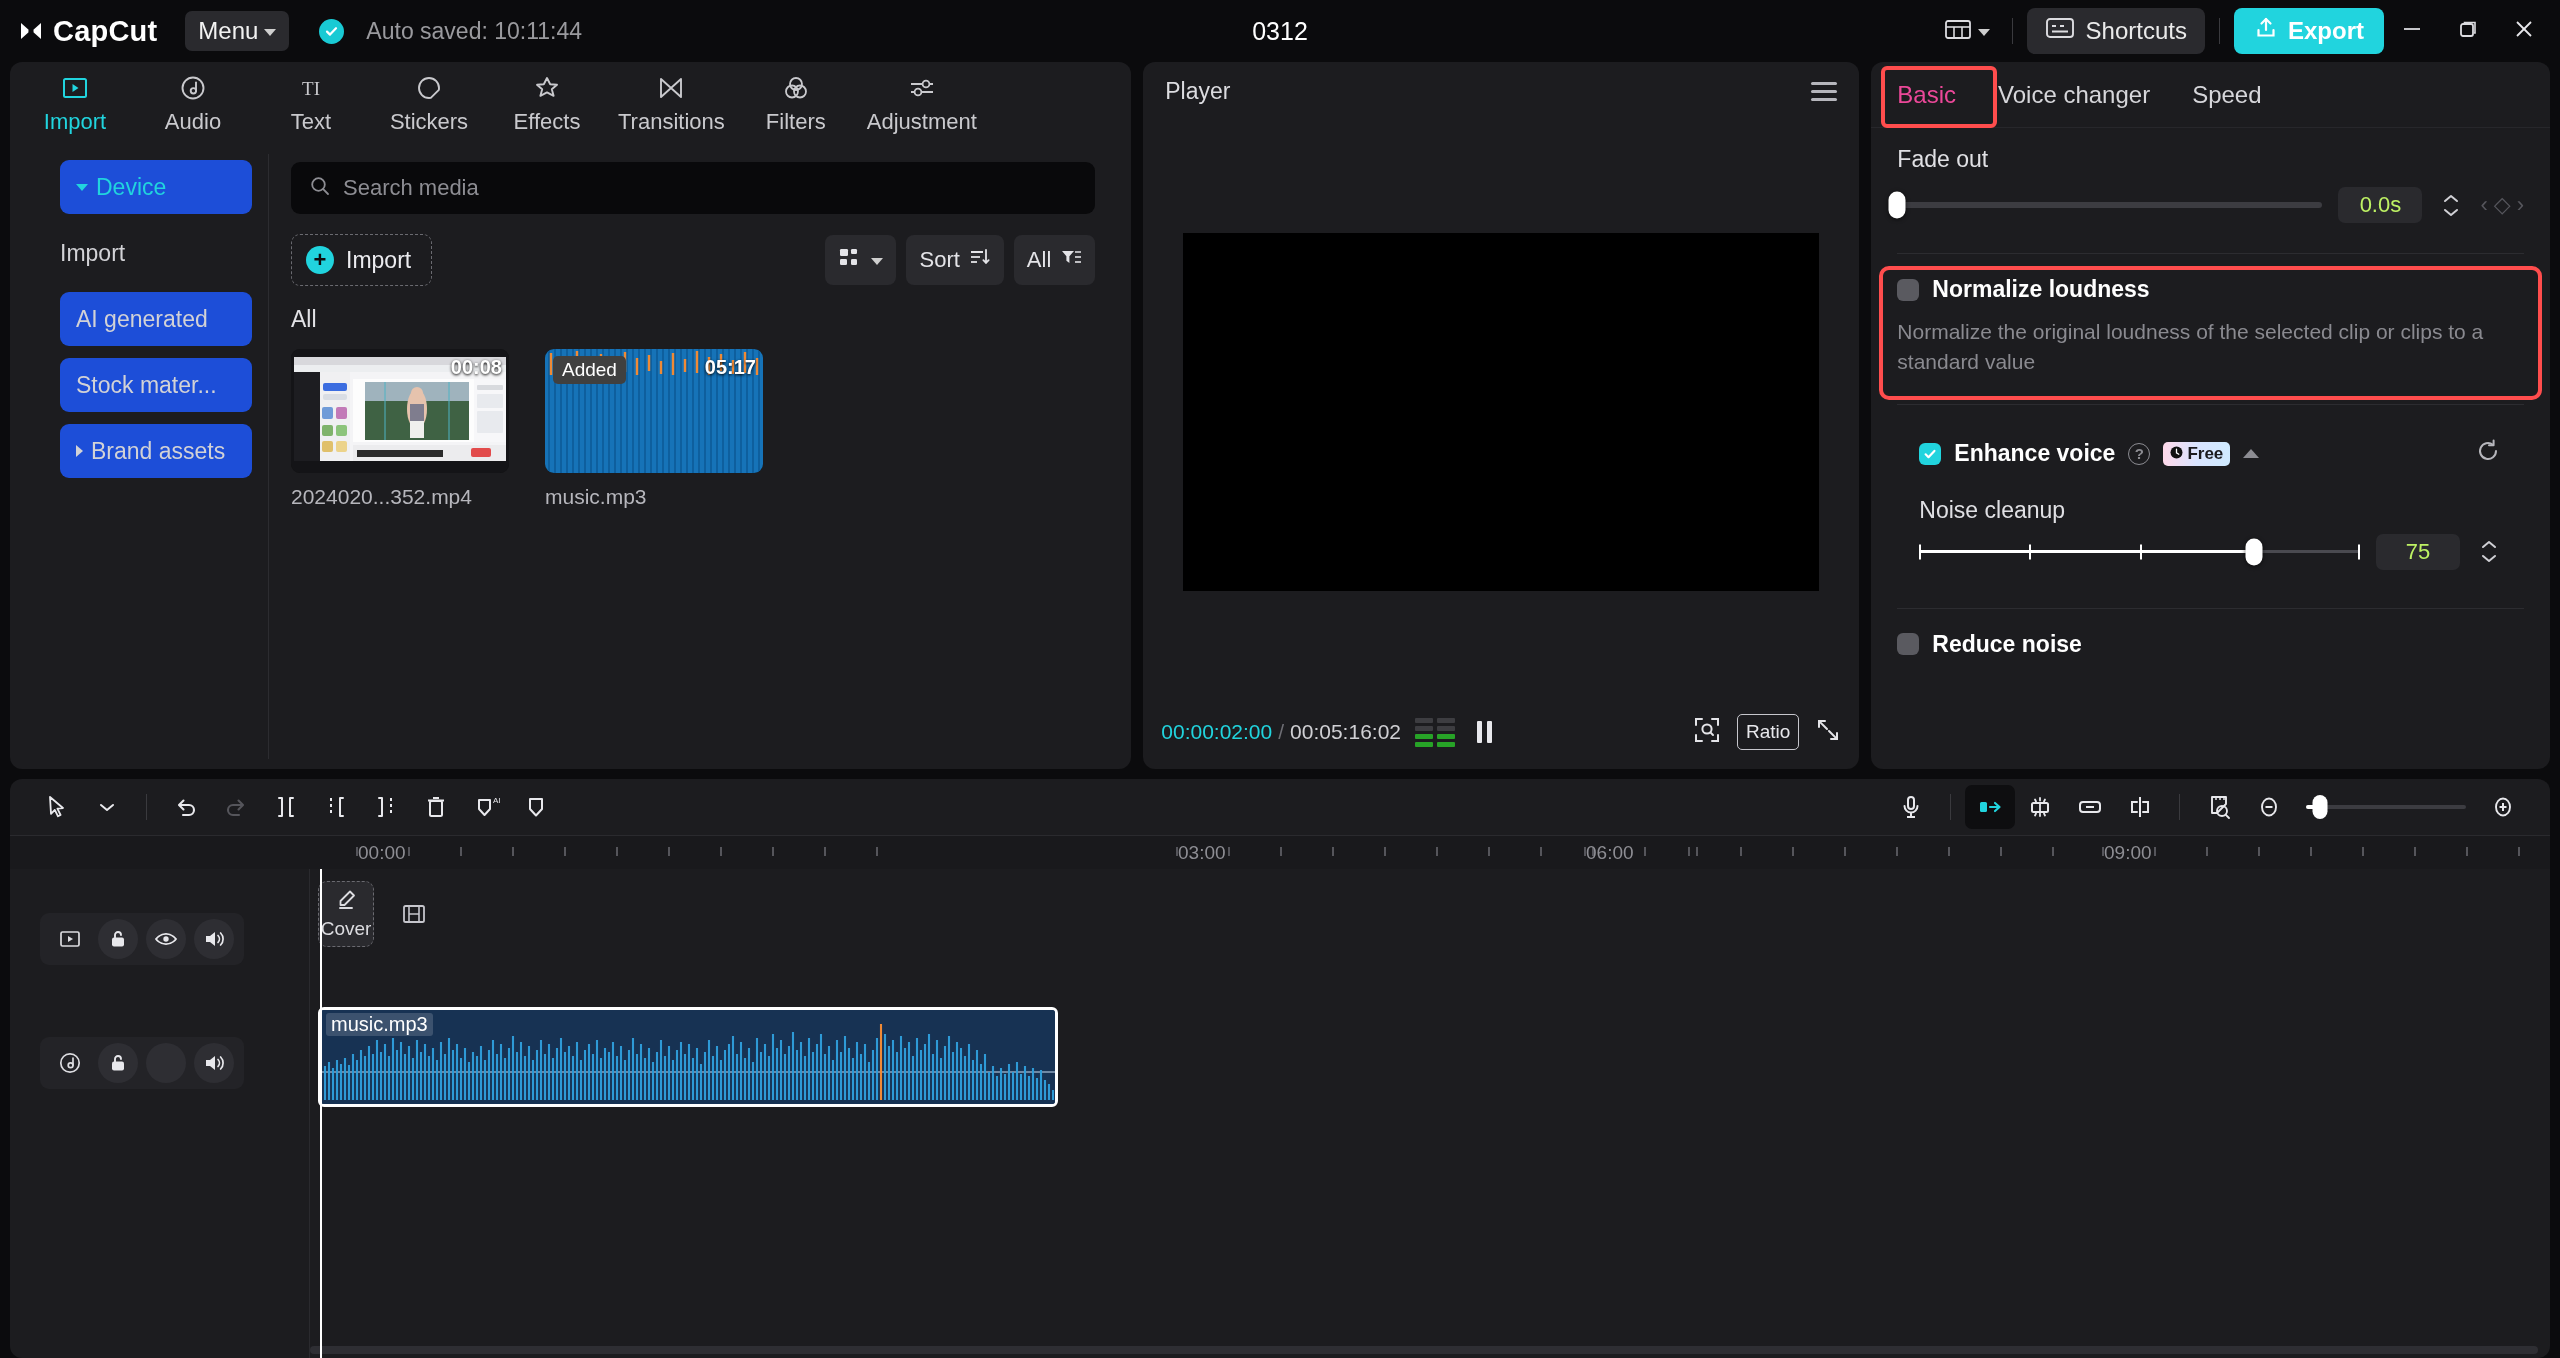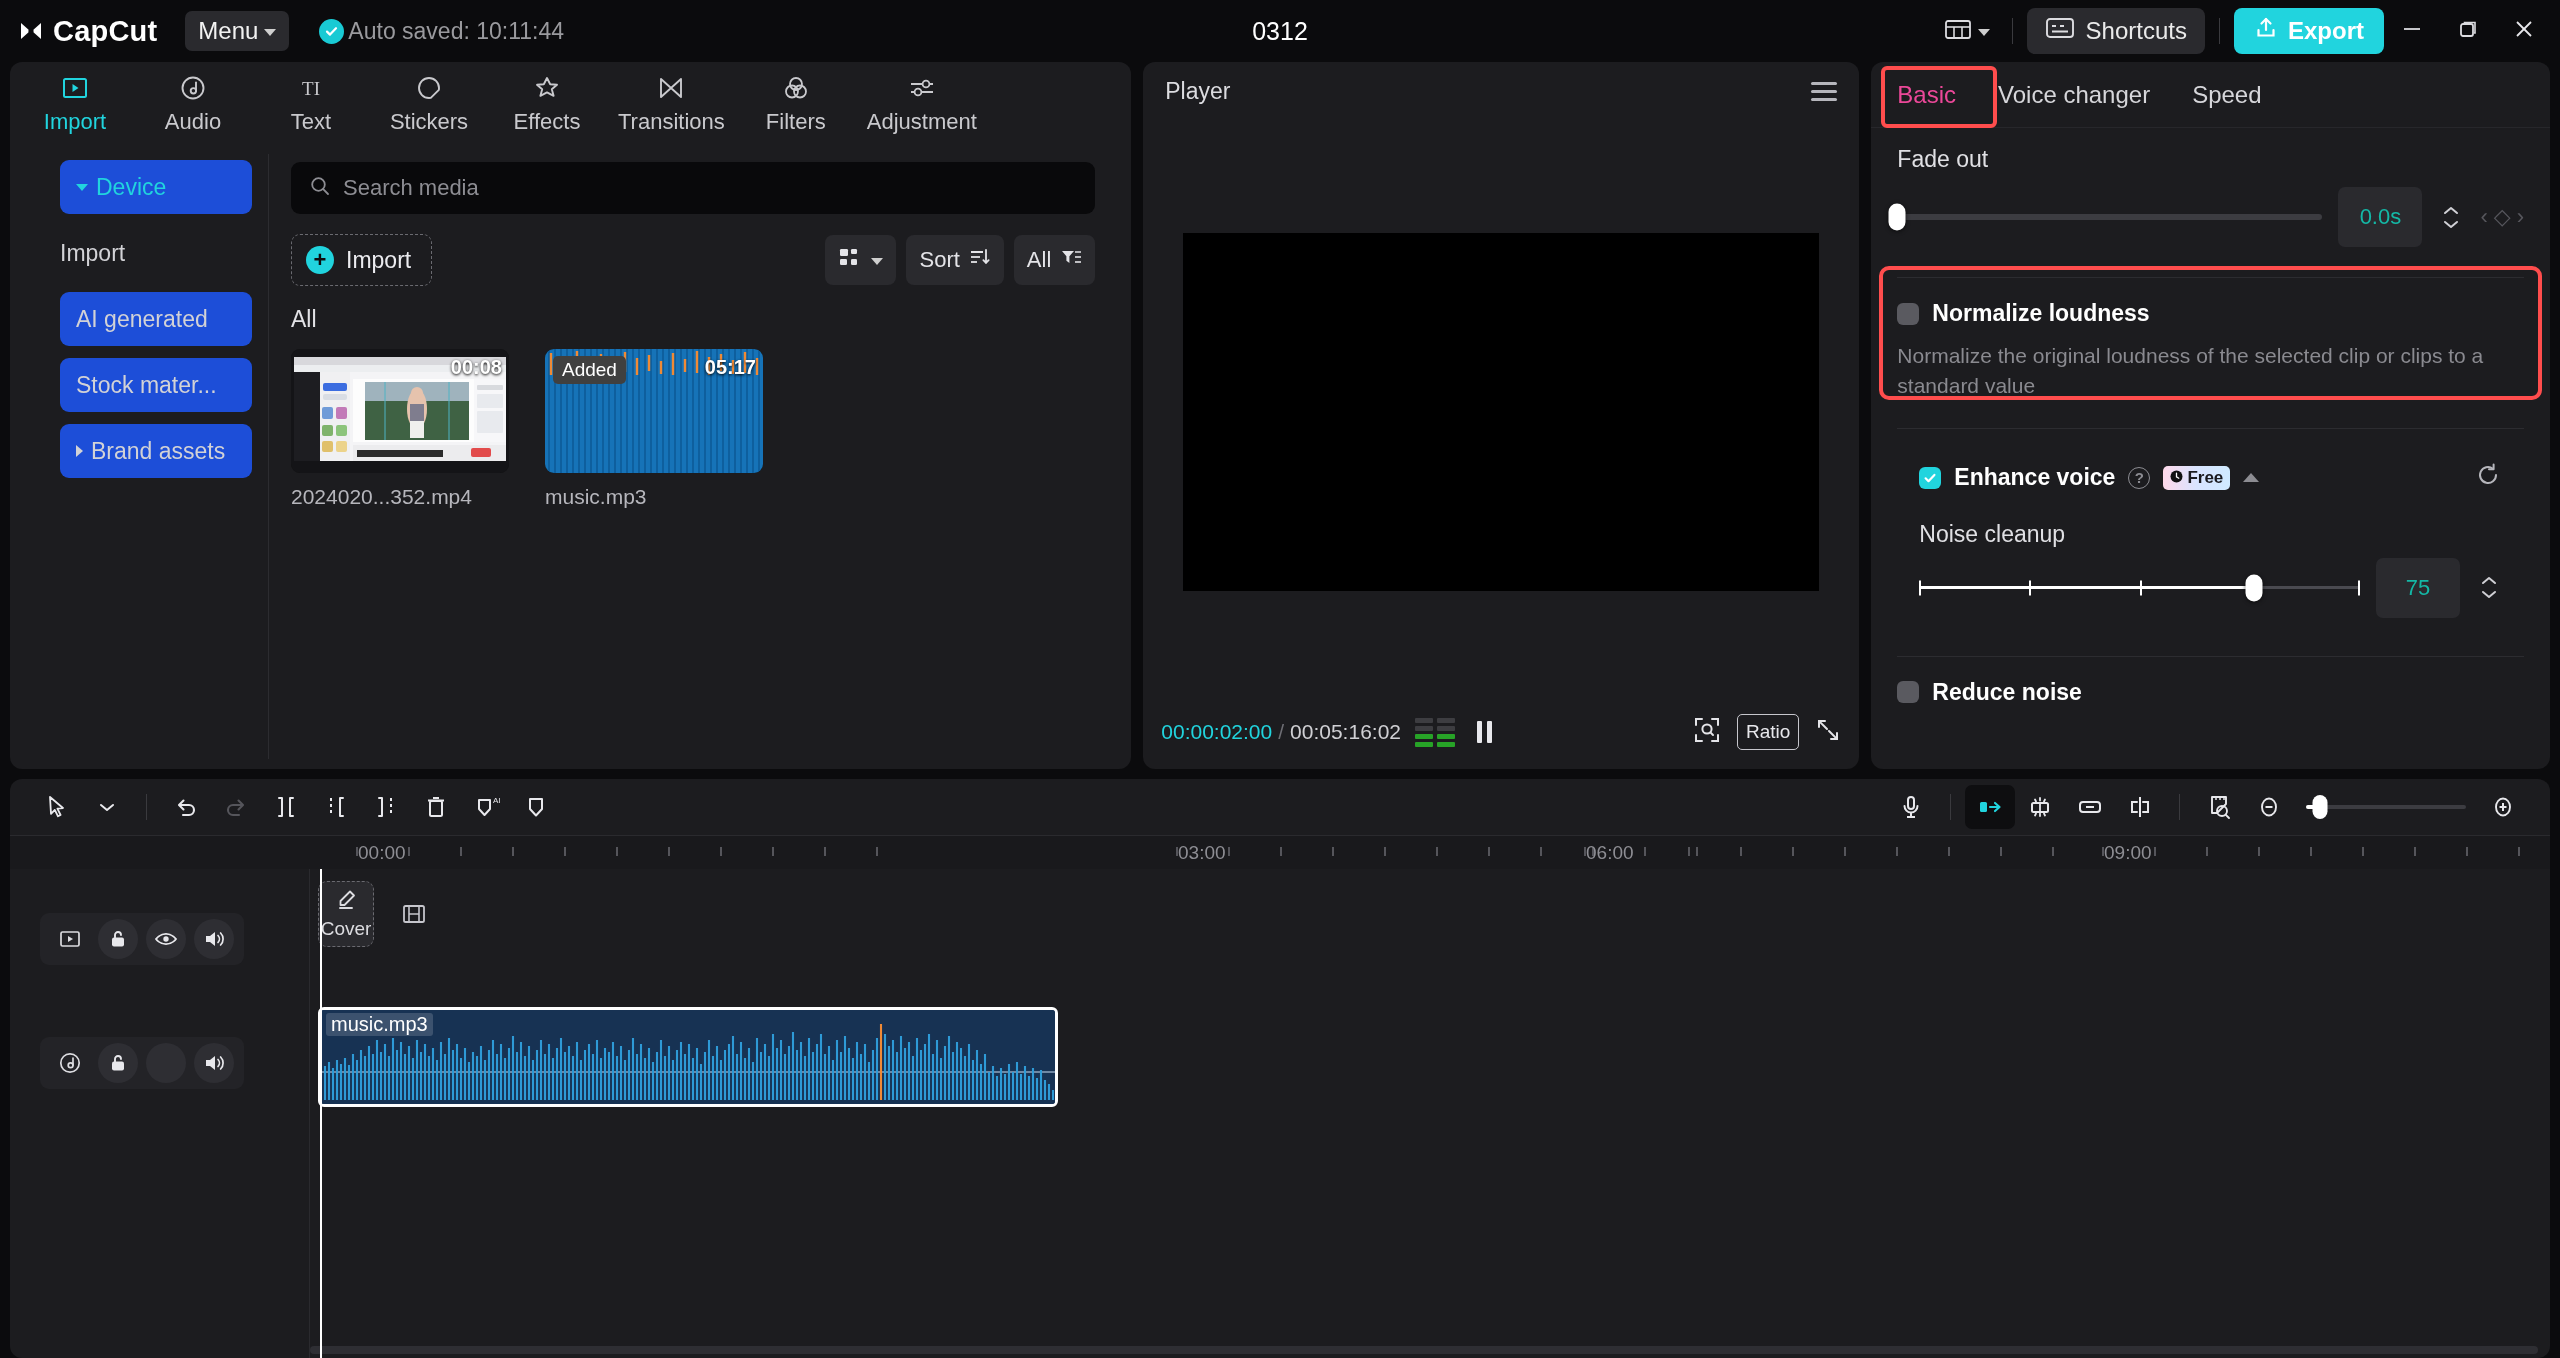--- a/index.html
+++ b/index.html
@@ -25,21 +25,21 @@
   .brand-name { font-size: 29px; font-weight: 600; color: #fff; letter-spacing: .2px; }
   .menu-btn {
     margin-left: 28px;
     background: #2a2a2e; border-radius: 7px;
     height: 40px; padding: 0 13px;
     display: flex; align-items: center; gap: 6px;
     font-size: 24px; color: #f2f2f2; font-weight: 500;
     cursor: pointer;
   }
   .caret-d { width: 0; height: 0; border-left: 6px solid transparent; border-right: 6px solid transparent; border-top: 7px solid #cfcfcf; margin-top: 3px;}
-  .autosave { margin-left: 30px; display: flex; align-items: center; gap: 4px; font-size: 23px; color: #9a9a9e; }
+  .autosave { margin-left: 30px; display: flex; align-items: center; gap: 22px; font-size: 23px; color: #9a9a9e; }
   .tick-badge { width: 25px; height: 25px; border-radius: 50%; background: #19cad4; display: flex; align-items: center; justify-content: center; }
   .proj-title {
     position: absolute; left: 0; right: 0; top: 0; height: 62px;
     display: flex; align-items: center; justify-content: center;
     font-size: 25px; color: #fff; font-weight: 500; pointer-events: none;
   }
   .tb-right { margin-left: auto; display: flex; align-items: center; gap: 0; position: relative; z-index: 2;}
   .layout-btn { display: flex; align-items: center; gap: 6px; padding: 0 8px; height: 42px; cursor: pointer; }
   .vsep { width: 1px; height: 26px; background: #3a3a3e; margin: 0 14px; }
   .shortcuts-btn {
@@ -137,21 +137,21 @@
   .props-panel { width: 690px; background: #1c1c1f; border-radius: 12px; display: flex; flex-direction: column; overflow: hidden; position: relative; }
   .props-tabs { height: 66px; display: flex; align-items: center; padding: 0 22px; gap: 34px; border-bottom: 1px solid #27272b; }
   .ptab { font-size: 24px; color: #d6d6da; cursor: pointer; padding: 6px 4px; font-weight: 500; }
   .ptab.active { color: #ec4899; }
   .props-body { flex: 1; padding: 18px 26px 0 26px; overflow: hidden; }
   .field-label { font-size: 23px; color: #e0e0e4; margin-bottom: 14px; }
   .slider-row { display: flex; align-items: center; gap: 16px; }
   .track { position: relative; height: 6px; background: #3c3c41; border-radius: 3px; flex: 1; }
   .track .fill { position: absolute; left: 0; top: 0; bottom: 0; background: #ffffff; border-radius: 3px; }
   .knob { position: absolute; top: 50%; transform: translate(-50%,-50%); width: 17px; height: 27px; border-radius: 9px; background: #fff; box-shadow: 0 1px 4px rgba(0,0,0,.6); }
-  .numbox { width: 84px; height: 60px; background: #2a2a2e; border-radius: 7px; display: flex; align-items: center; justify-content: center; font-size: 22px; color: #14b8a6; }
+  .numbox { width: 84px; height: 36px; background: #2a2a2e; border-radius: 7px; display: flex; align-items: center; justify-content: center; font-size: 22px; color: #bef264; }
   .spin { display: flex; flex-direction: column; gap: 3px; align-items: center; justify-content: center; width: 26px; cursor: pointer; }
   .kf-nav { display: flex; align-items: center; gap: 6px; color: #56565c; font-size: 22px; }
   .chk { width: 22px; height: 22px; border-radius: 6px; background: #5a5a60; flex: 0 0 22px; }
   .chk.on { background: #21d4de; display: flex; align-items: center; justify-content: center; }
   .row-title { display: flex; align-items: center; gap: 13px; font-size: 23px; color: #fff; font-weight: 600; }
   .desc { font-size: 21px; color: #8a8a90; line-height: 1.45; margin-top: 14px; }
   .hr { height: 1px; background: #2c2c30; margin: 22px 0 0 0; }
   .free-badge {
     display: inline-flex; align-items: center; gap: 4px;
     background: linear-gradient(90deg,#ffd9ea,#d9e4ff,#cfeaff);

